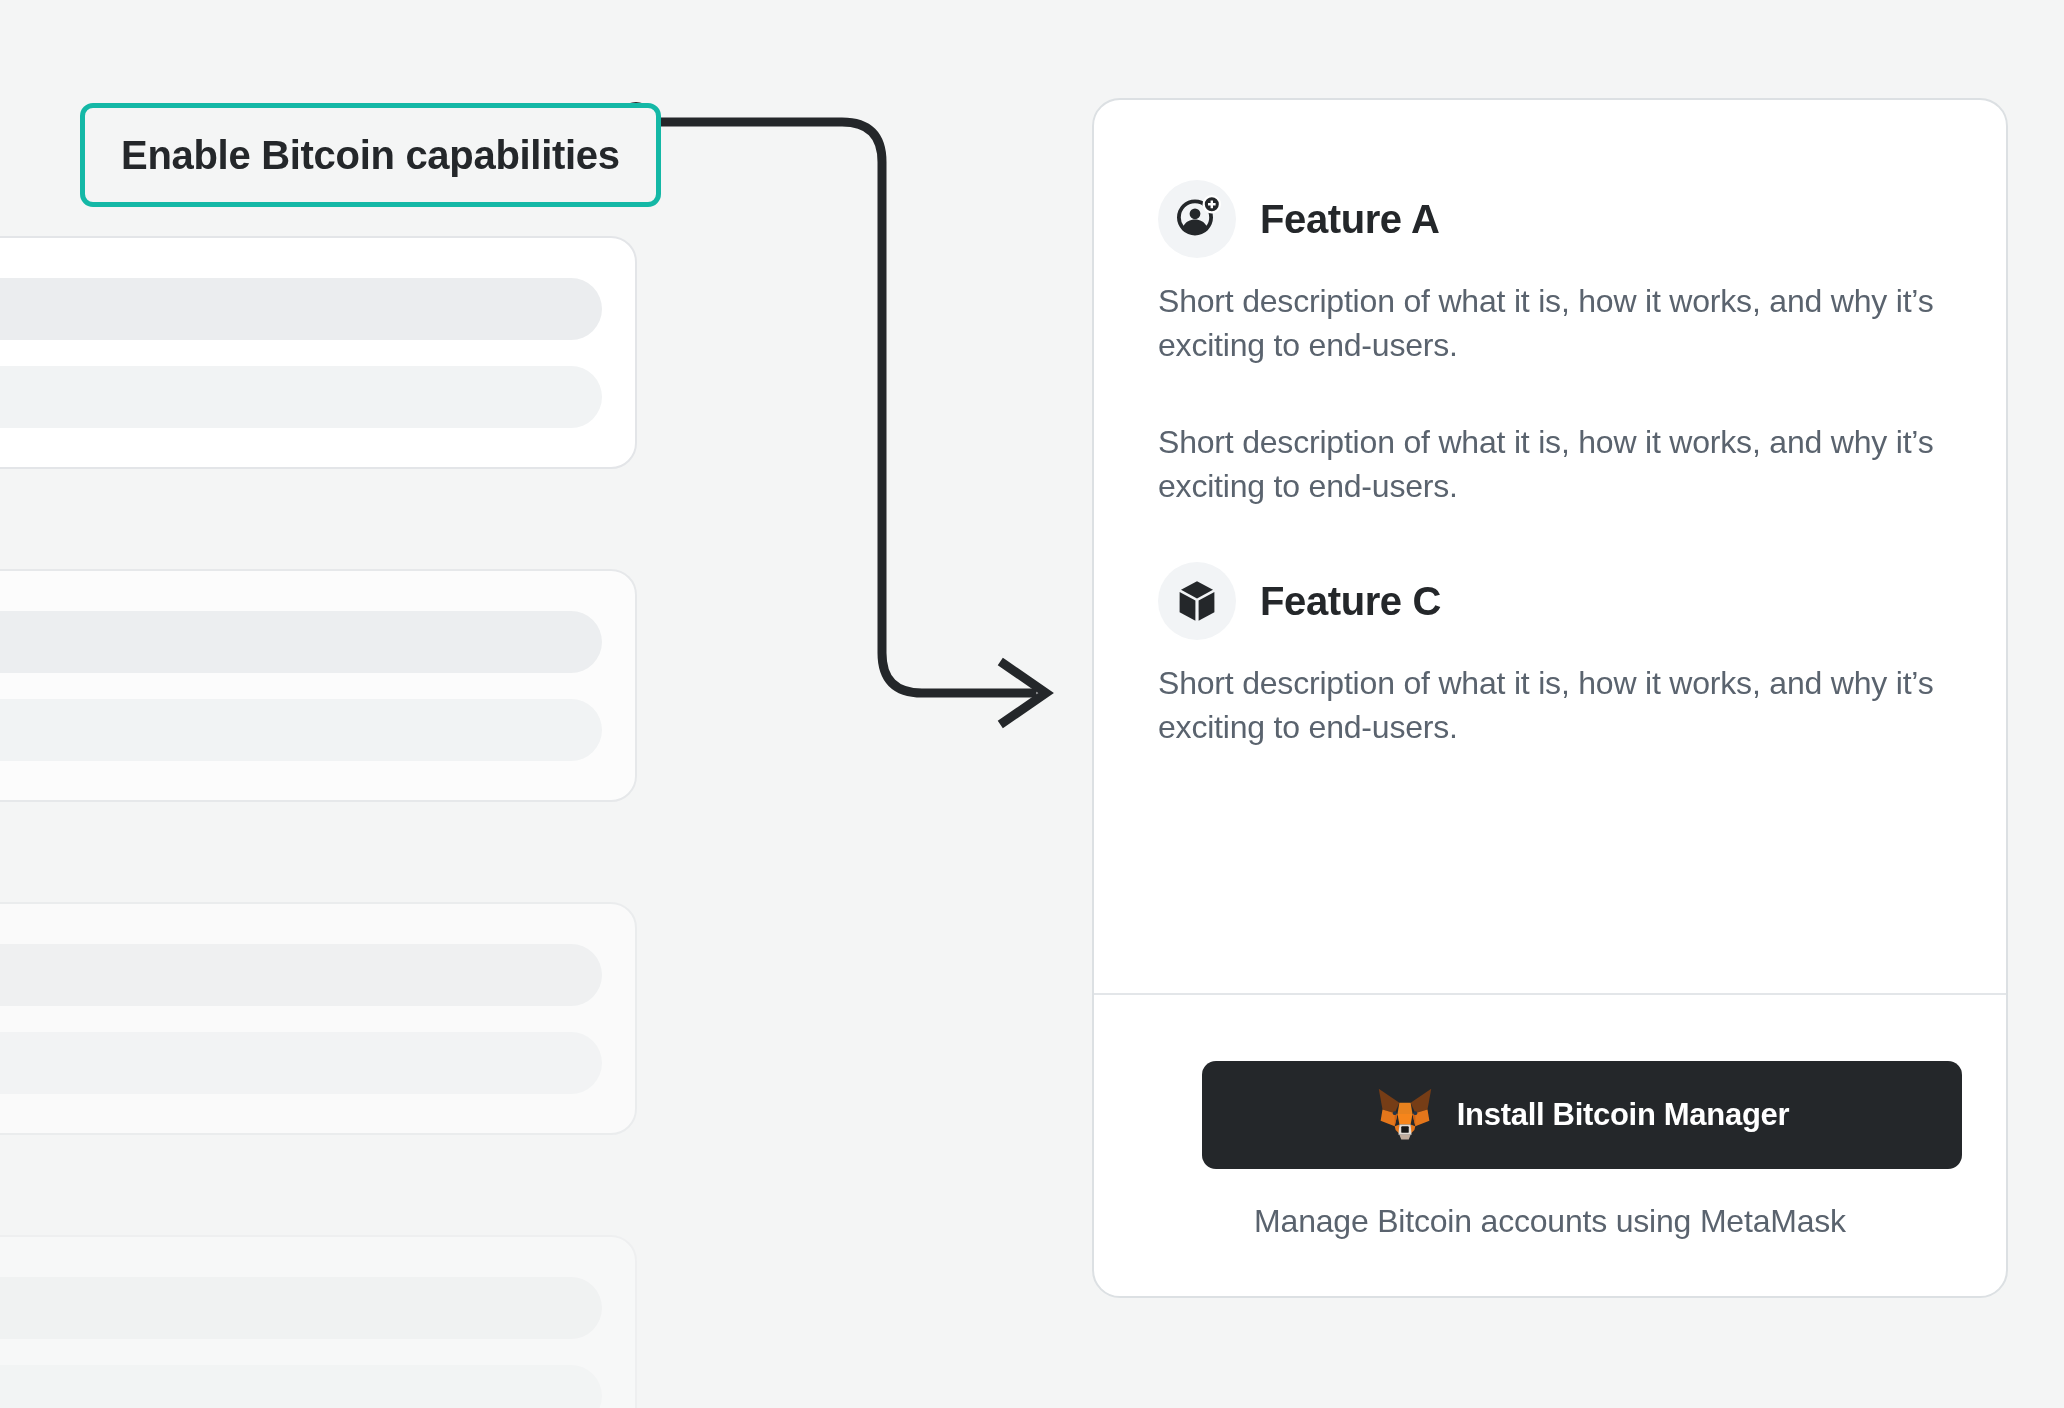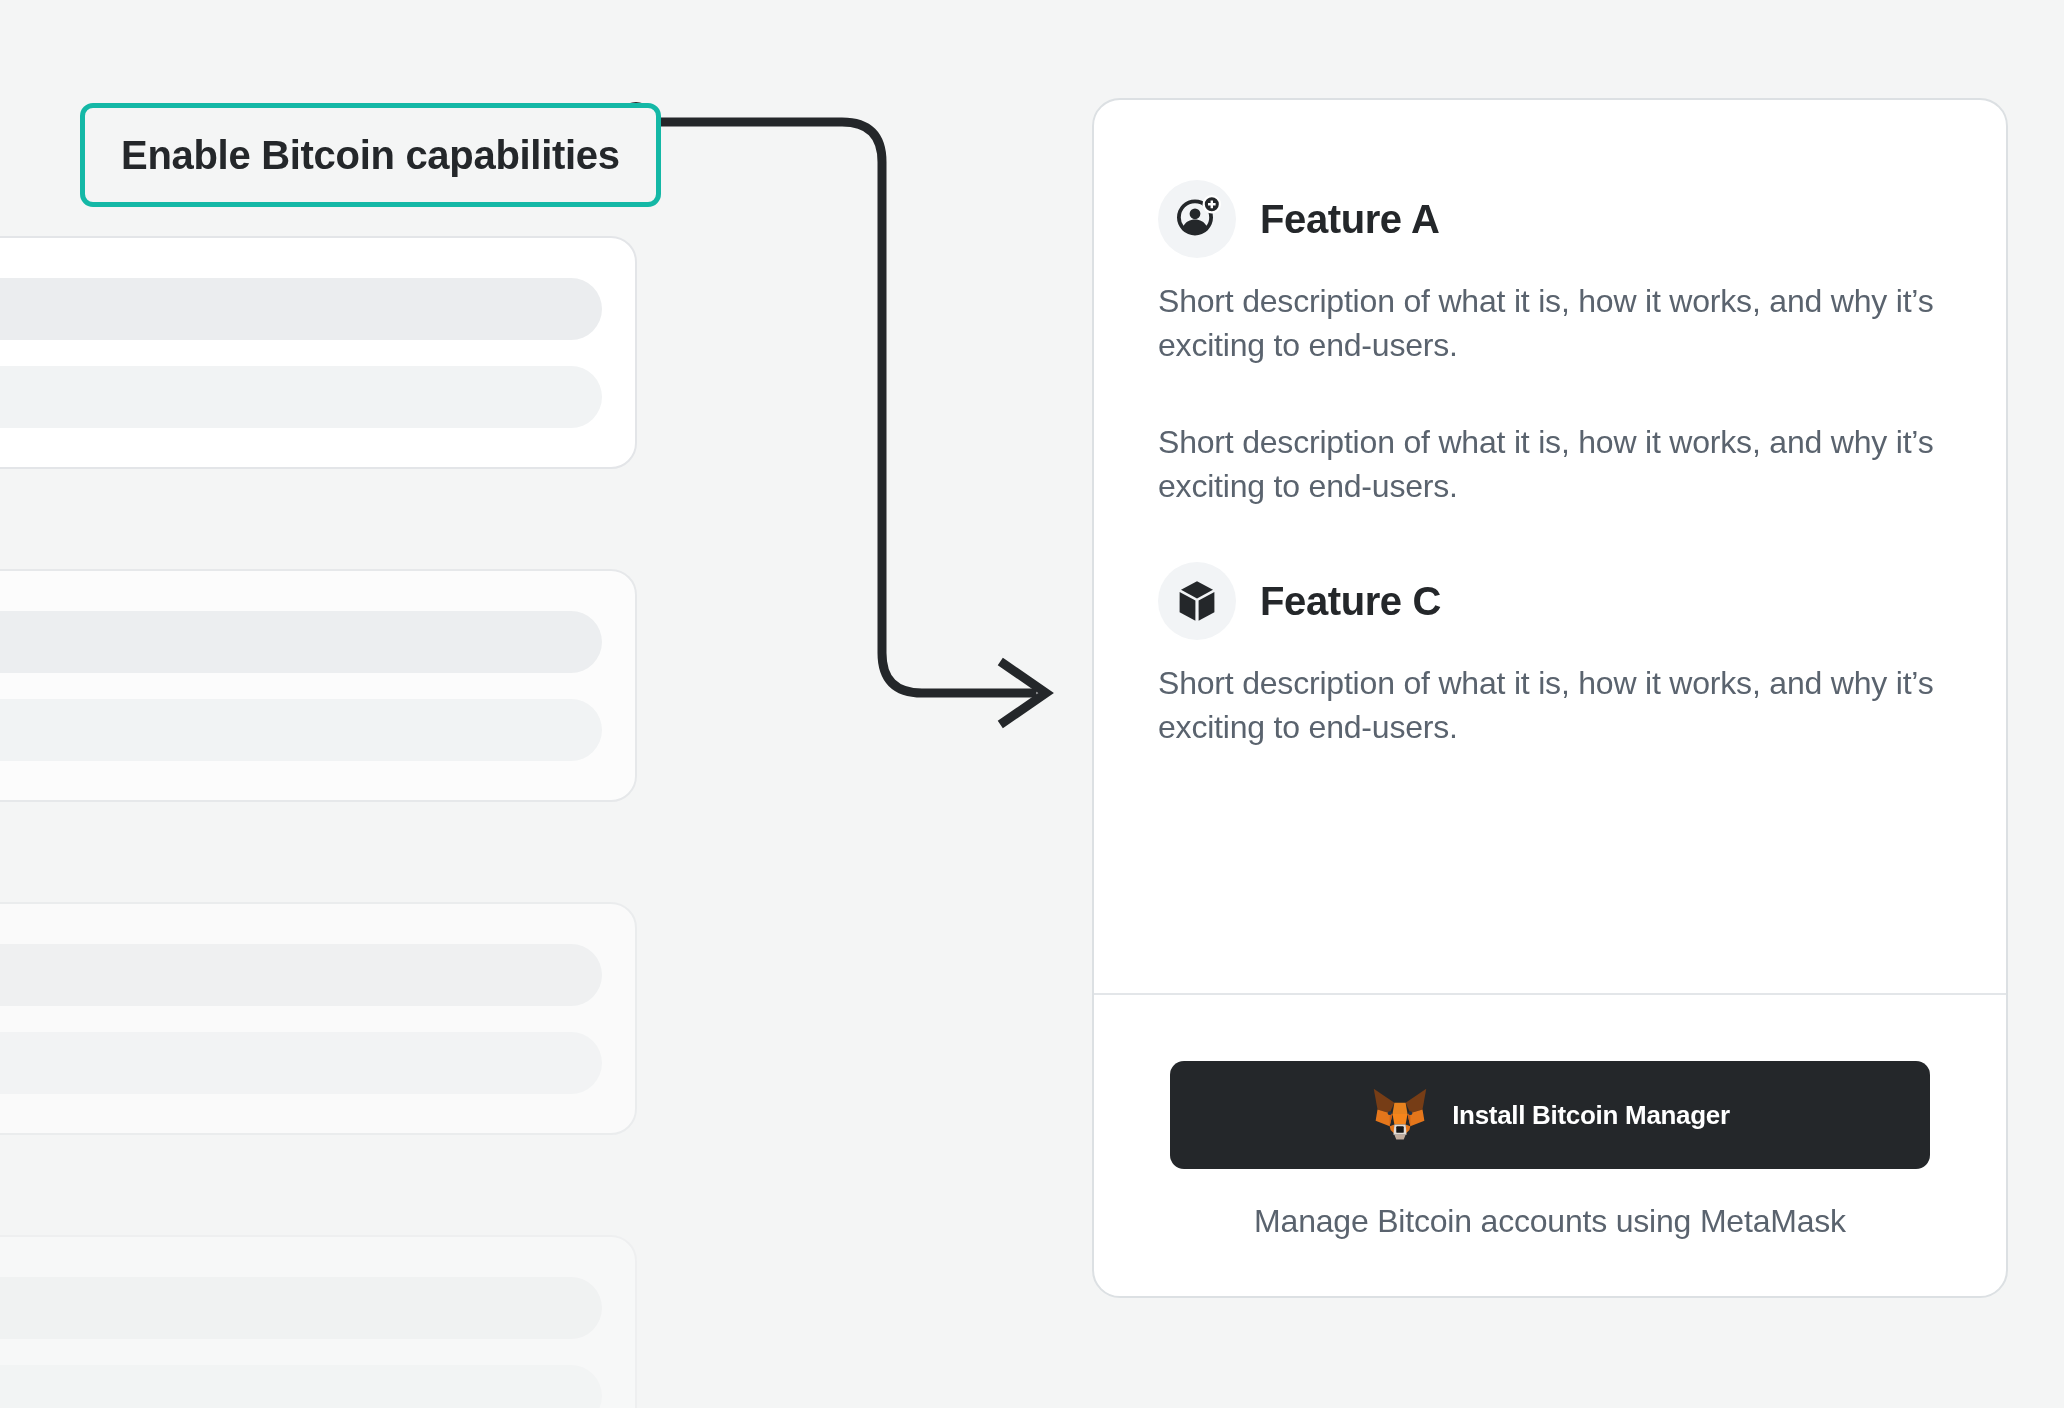--- a/index.html
+++ b/index.html
@@ -60,21 +60,21 @@
   }
 
   #card-divider { height:2px; background:#E3E6E9; width:100%; flex:0 0 2px; }
 
   #card-footer { padding:66px 76px 56px 76px; }
   #install-button {
     width:100%; height:108px; border:none; cursor:pointer;
     background:#24272A; border-radius:14px; color:#FFFFFF;
     display:flex; align-items:center; justify-content:center; gap:22px;
     font-family:"Liberation Sans", sans-serif;
-    font-size:26px; font-weight:700; letter-spacing:-0.3px;
+    font-size:31px; font-weight:700; letter-spacing:-0.3px;margin-left:32px;
   }
   #install-button svg { width:60px; height:60px; display:block; }
   #install-caption {
     margin-top:34px; text-align:center;
     font-size:32px; color:#5A636E; letter-spacing:-0.2px;
   }
 </style>
 </head>
 <body>
 

